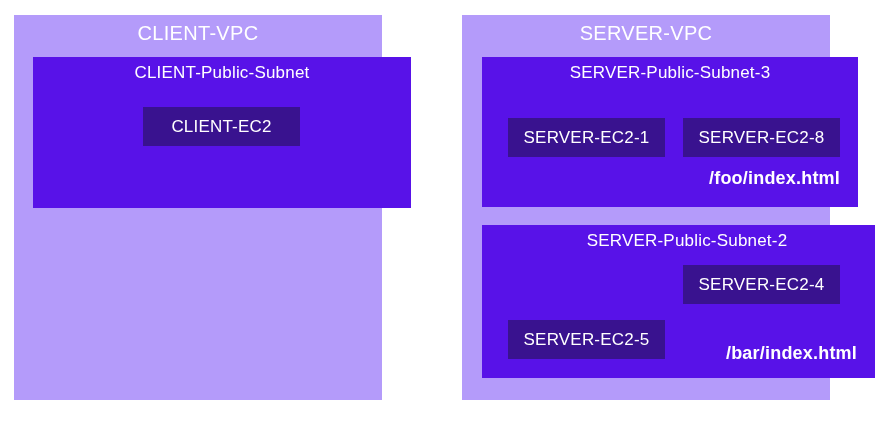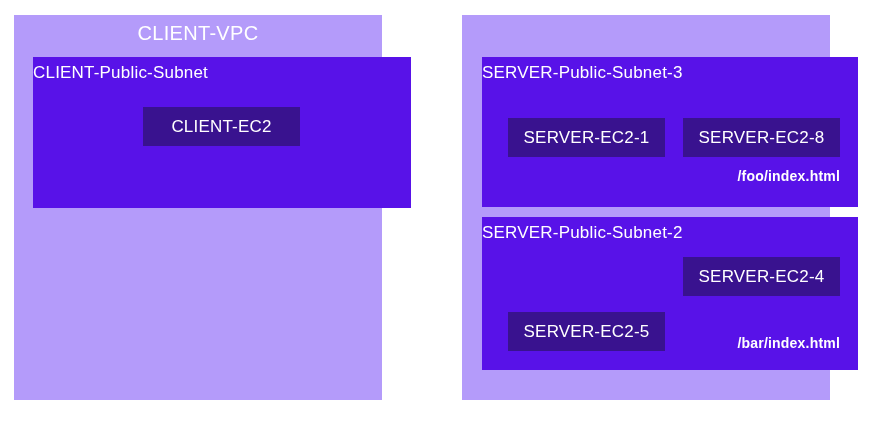--- a/index.html
+++ b/index.html
@@ -38,26 +38,26 @@
   }
   .subnet--client {
     left: 19px; top: 42px;
     width: 378px; height: 151px;
   }
   .subnet--s1 {
     left: 20px; top: 42px;
     width: 376px; height: 150px;
   }
   .subnet--s2 {
-    left: 20px; top: 202px;
-    width: 376px; height: 153px;
+    left: 20px; top: 210px;
+    width: 376px; height: 153px; padding-left: 17px;
   }
   .subnet-title {
     margin-top: 6px;
-    text-align: left;
+    text-align: center;
     color: var(--text, #ffffff);
     font-size: 17px;
     font-weight: 500;
     letter-spacing: 0.2px;
   }
   .ec2 {
     position: absolute;
     width: 157px;
     height: 39px;
     background: var(--ec2_bg, #39128f);
@@ -72,21 +72,21 @@
   .ec2--client { left: 110px; top: 50px; }
   .ec2--col1 { left: 26px; text-align: right; }
   .ec2--col2 { left: 201px; }
   .ec2--row1-s1 { top: 61px; }
   .ec2--row1-s2 { top: 40px; }
   .ec2--row2-s2 { top: 95px; }
   .path-note {
     position: absolute;
     right: 18px;
     color: var(--text, #ffffff);
-    font-size: 14px;
+    font-size: 18px;
     font-weight: 700;
     letter-spacing: 0.2px;
   }
   .path-note--s1 { top: 111px; }
   .path-note--s2 { top: 118px; margin-left: 41px; }
 </style>
 </head>
 <body>
 
 <div class="canvas">
@@ -95,20 +95,21 @@
     <div class="vpc-title">CLIENT-VPC</div>
 
     <div class="subnet subnet--client">
       <div class="subnet-title">CLIENT-Public-Subnet</div>
 
       <div class="ec2 ec2--client">CLIENT-EC2</div>
     </div>
   </div>
 
   <div class="vpc vpc--server">
+    <div class="vpc-title">SERVER-VPC</div>
 
     <div class="subnet subnet--s1">
       <div class="subnet-title">SERVER-Public-Subnet-3</div>
 
       <div class="ec2 ec2--col1 ec2--row1-s1">SERVER-EC2-1</div>
       <div class="ec2 ec2--col2 ec2--row1-s1">SERVER-EC2-8</div>
 
       <div class="path-note path-note--s1">/foo/index.html</div>
     </div>
 

